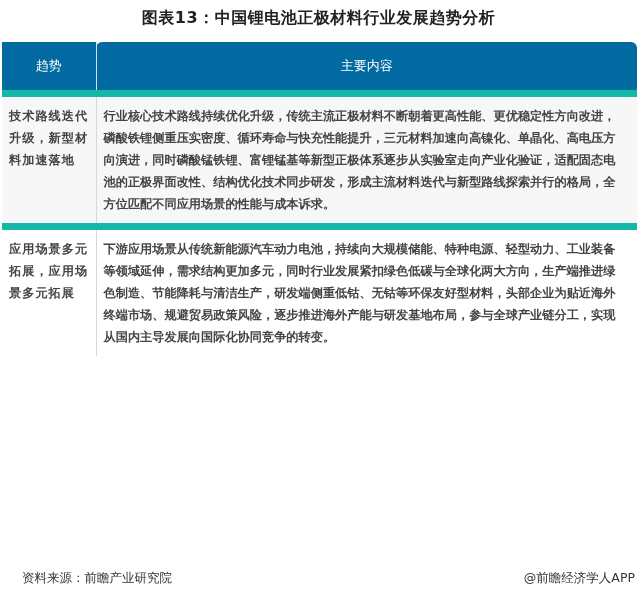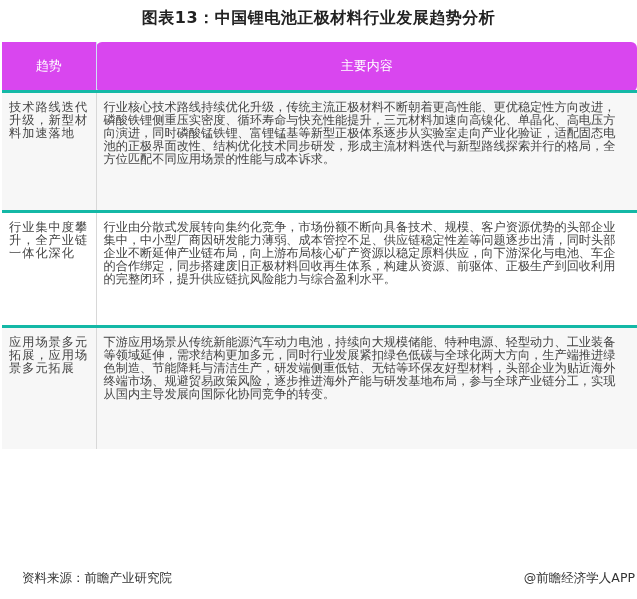--- a/index.html
+++ b/index.html
@@ -1,21 +1,21 @@
 <!DOCTYPE html>
 <html><head>
 <meta charset="utf-8">
 <style>
   html,body{margin:0;padding:0;background:#fff;}
   body{width:637px;height:599px;position:relative;overflow:hidden;font-family:"DejaVu Sans","Liberation Sans",sans-serif;}
   .title{position:absolute;left:0;top:8px;width:637px;text-align:center;font-size:16px;font-weight:bold;color:#222;letter-spacing:0.5px;}
   .tbl{position:absolute;left:2px;top:42px;width:635px;border-collapse:collapse;table-layout:fixed;}
-  .tbl th{background:#d946ef;color:#fff;font-weight:normal;font-size:13px;height:46px;border-right:1px solid #cfe0f5;}
+  .tbl th{background:#0369a1;color:#fff;font-weight:normal;font-size:13px;height:46px;border-right:1px solid #cfe0f5;}
   .tbl th:last-child{border-right:none;border-radius:6px;}
-  .tbl td{font-size:12.2px;line-height:13px;color:#444;vertical-align:top;padding:8px 4px 8px 7px;border-top:3px solid #14b8a6;border-right:1px solid #d8d8d8;}
+  .tbl td{font-size:12.2px;line-height:22px;color:#444;vertical-align:top;padding:8px 4px 8px 7px;border-top:7px solid #14b8a6;border-right:1px solid #d8d8d8;font-weight:bold;}
   .tbl td:last-child{border-right:none;padding-left:7px;padding-right:12px;}
   .tbl tr:nth-child(odd) td{background:#f7f7f7;}
   .tbl tr:nth-child(even) td{background:#ffffff;}
   .tbl td.trend{letter-spacing:1px;}
   .col1{width:94px;}
   .footer-left{position:absolute;left:6px;top:570px;font-size:12.5px;color:#333;margin-left:16px;}
   .footer-right{position:absolute;right:2px;top:570px;font-size:12.5px;color:#333;}
 </style>
 </head>
 <body>
@@ -31,24 +31,20 @@
     <tr>
       <th>趋势</th>
       <th>主要内容</th>
     </tr>
   </thead>
   <tbody>
     <tr style="height:120px">
       <td class="trend">技术路线迭代升级，新型材料加速落地</td>
       <td>行业核心技术路线持续优化升级，传统主流正极材料不断朝着更高性能、更优稳定性方向改进，磷酸铁锂侧重压实密度、循环寿命与快充性能提升，三元材料加速向高镍化、单晶化、高电压方向演进，同时磷酸锰铁锂、富锂锰基等新型正极体系逐步从实验室走向产业化验证，适配固态电池的正极界面改性、结构优化技术同步研发，形成主流材料迭代与新型路线探索并行的格局，全方位匹配不同应用场景的性能与成本诉求。</td>
     </tr>
-    <tr style="height:115px">
-      <td class="trend">行业集中度攀升，全产业链一体化深化</td>
-      <td>行业由分散式发展转向集约化竞争，市场份额不断向具备技术、规模、客户资源优势的头部企业集中，中小型厂商因研发能力薄弱、成本管控不足、供应链稳定性差等问题逐步出清，同时头部企业不断延伸产业链布局，向上游布局核心矿产资源以稳定原料供应，向下游深化与电池、车企的合作绑定，同步搭建废旧正极材料回收再生体系，构建从资源、前驱体、正极生产到回收利用的完整闭环，提升供应链抗风险能力与综合盈利水平。</td>
-    </tr>
     <tr style="height:122px">
       <td class="trend">应用场景多元拓展，应用场景多元拓展</td>
       <td>下游应用场景从传统新能源汽车动力电池，持续向大规模储能、特种电源、轻型动力、工业装备等领域延伸，需求结构更加多元，同时行业发展紧扣绿色低碳与全球化两大方向，生产端推进绿色制造、节能降耗与清洁生产，研发端侧重低钴、无钴等环保友好型材料，头部企业为贴近海外终端市场、规避贸易政策风险，逐步推进海外产能与研发基地布局，参与全球产业链分工，实现从国内主导发展向国际化协同竞争的转变。</td>
     </tr>
   </tbody>
 </table>
 
 <div class="footer-left">资料来源：前瞻产业研究院</div>
 <div class="footer-right">@前瞻经济学人APP</div>
 

